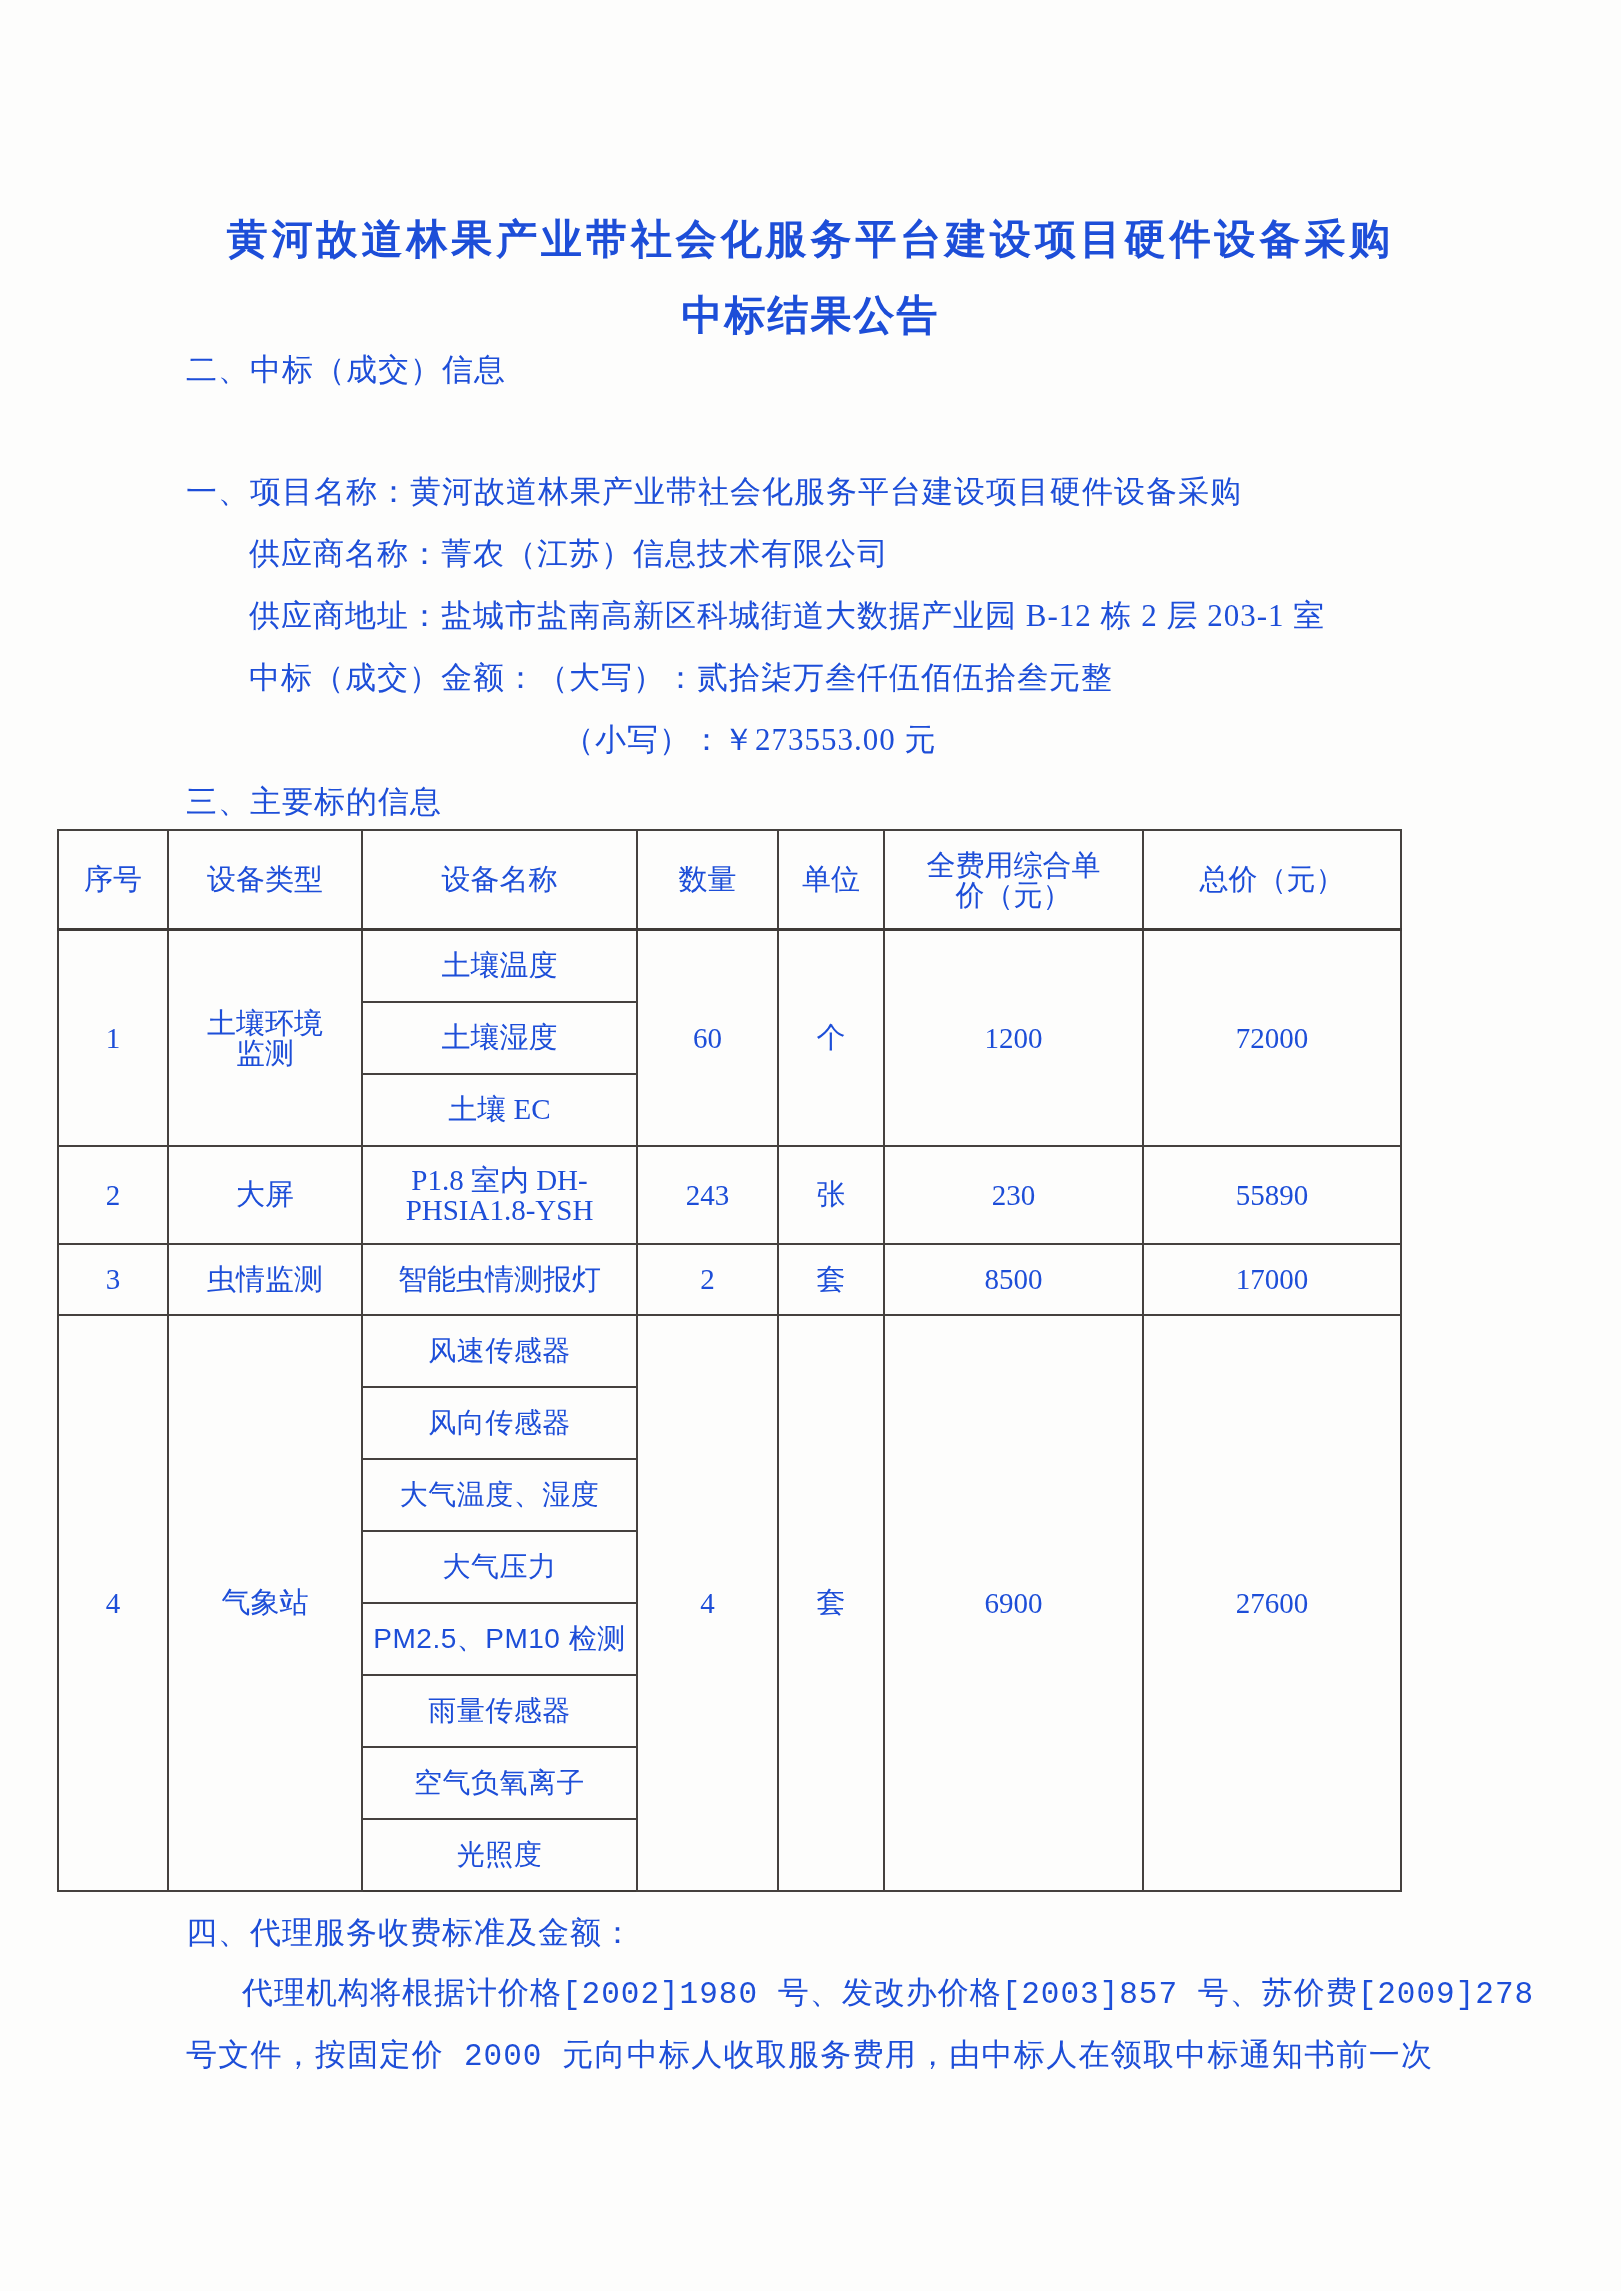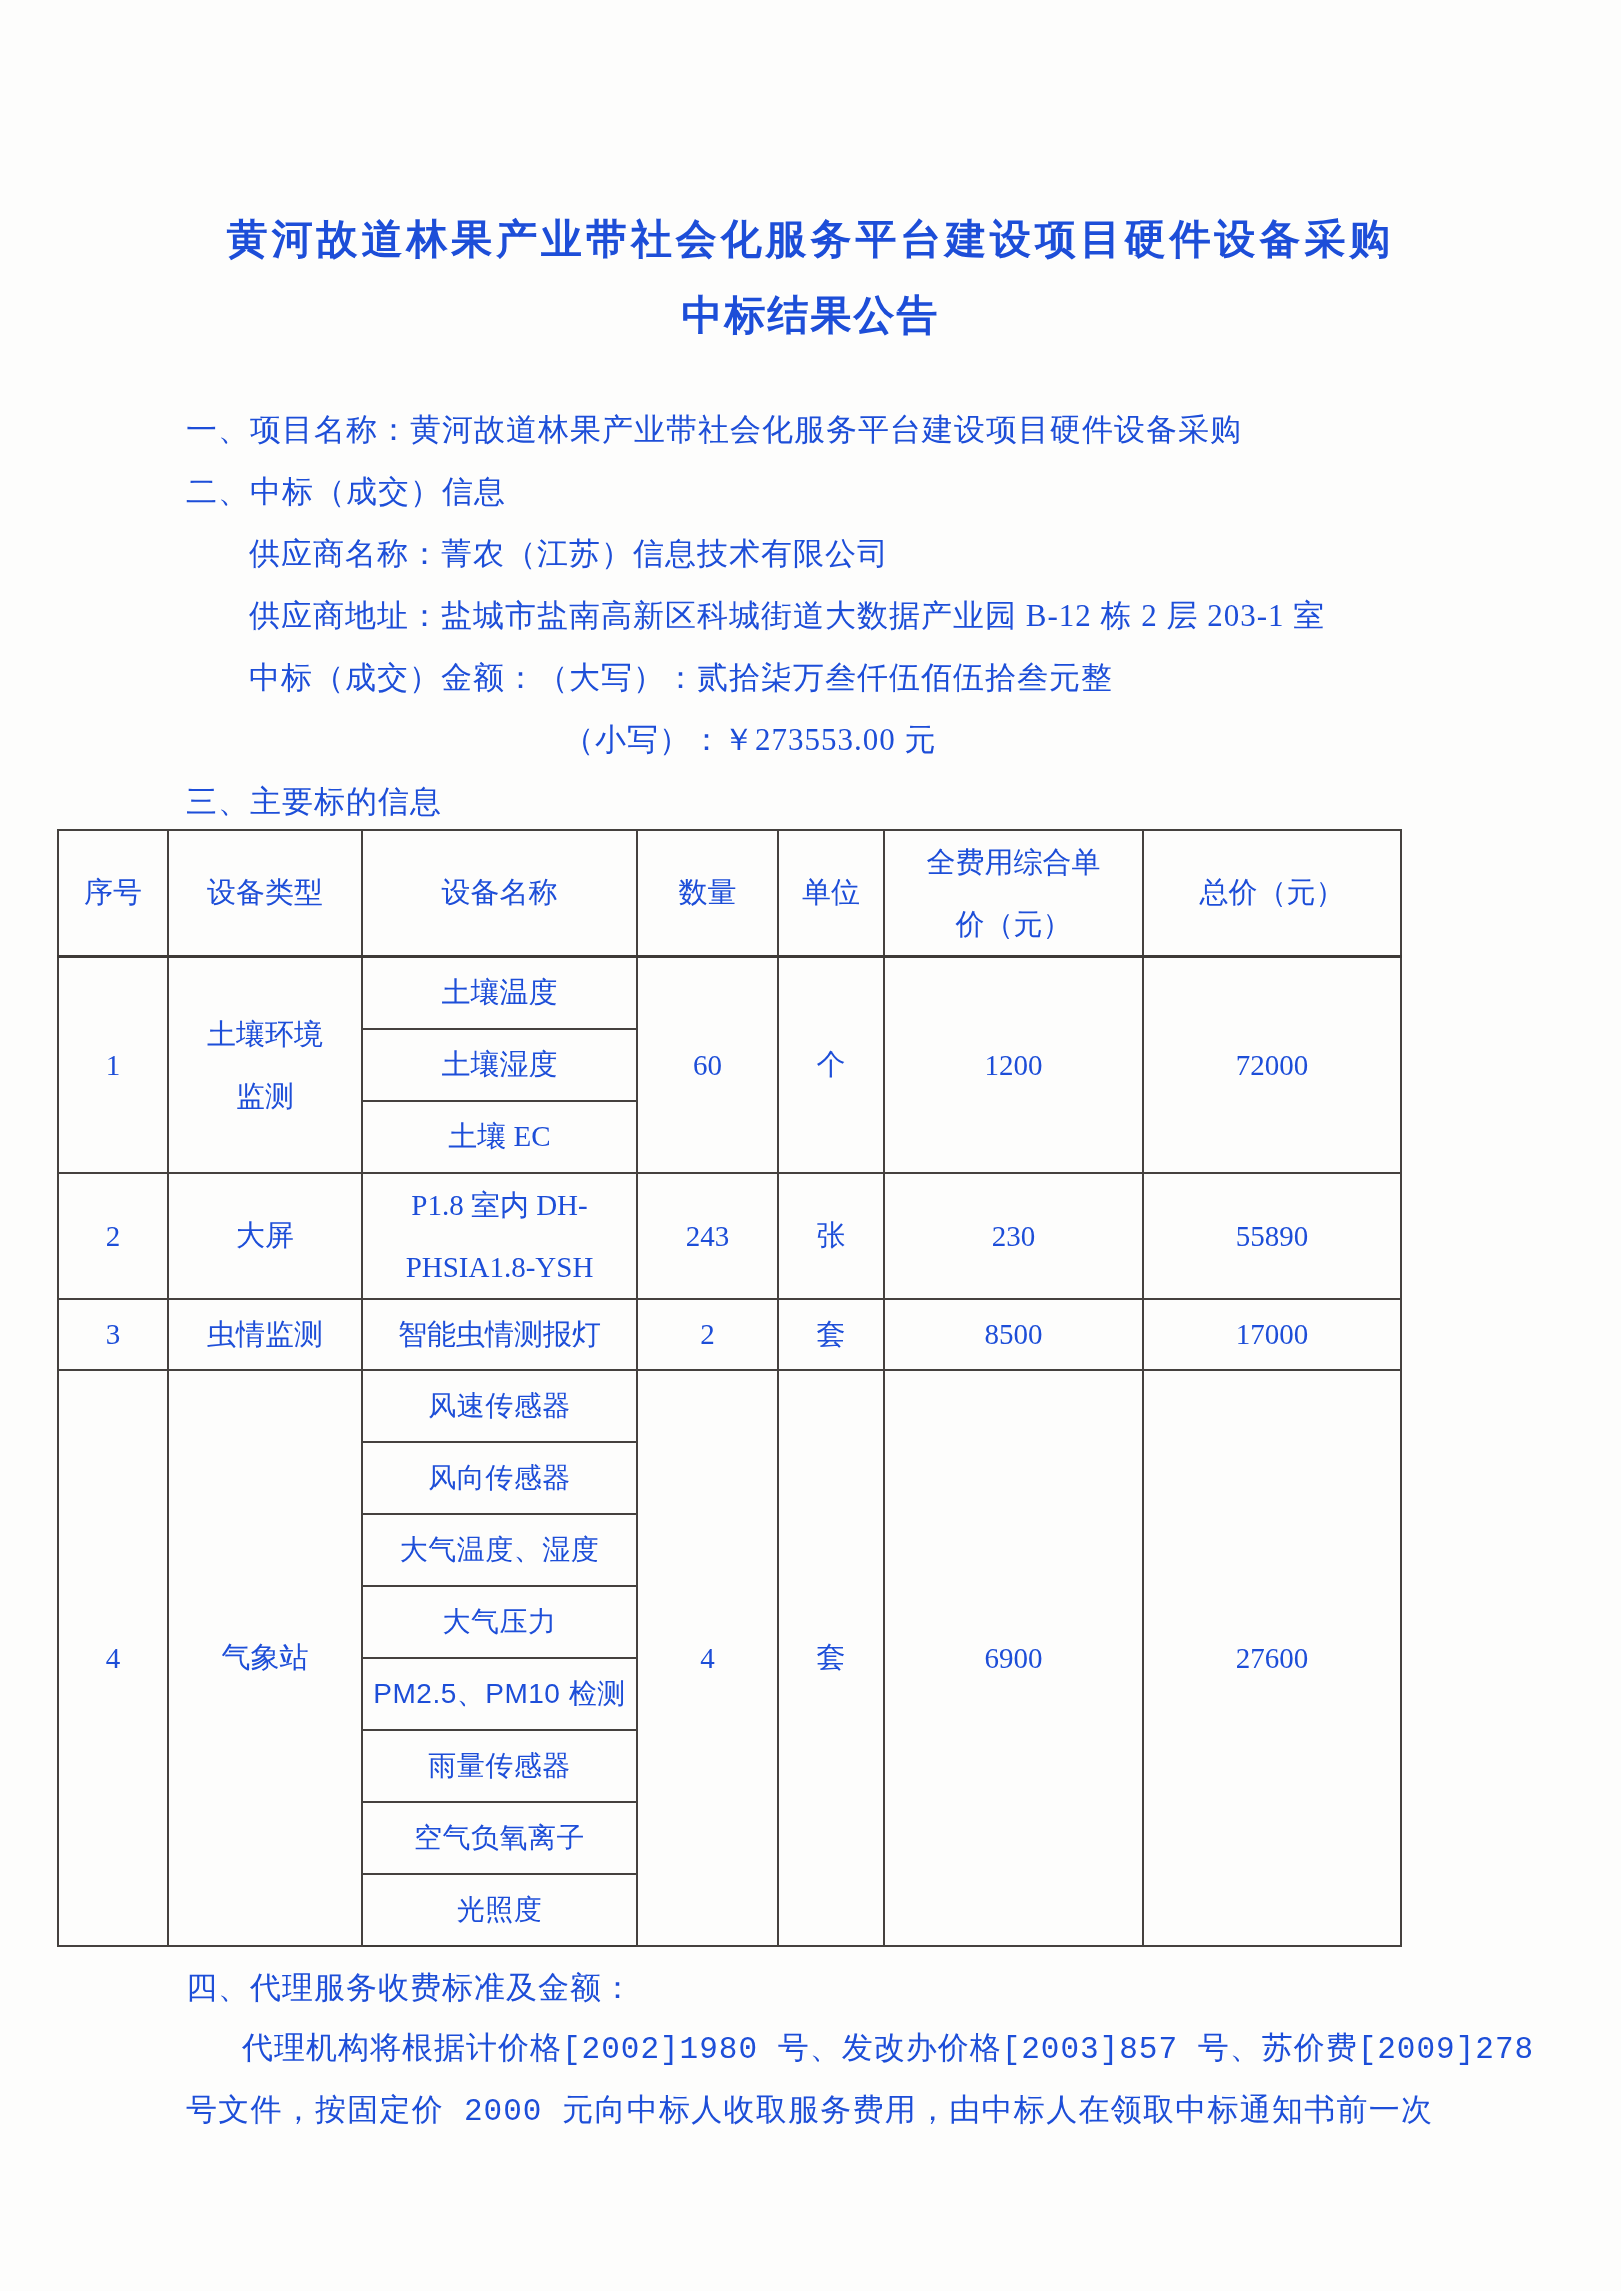--- a/index.html
+++ b/index.html
@@ -62,37 +62,37 @@
   table.items thead th{
     height:97px;
     border-bottom:3.9px solid #3e3a37;
   }
   tr.r1 td{height:70px;}
   tr.r2 td{height:96px;}
   tr.r3 td{height:69px;}
   tr.r4 td{height:70px;}
   tr.major td{border-top:2.9px solid #3e3a37;}
   tbody tr.last td{border-bottom:2.9px solid #3e3a37;}
-  .pre{white-space:pre-line;line-height:62px;}
+  .pre{white-space:pre-line;line-height:30px;}
   .sans{
     font-family:"Liberation Sans","DejaVu Sans",sans-serif;
     font-size:28px;
     letter-spacing:0.5px;
   }
 </style>
 </head>
 <body>
 
 <div class="page">
 
   <div class="title first">黄河故道林果产业带社会化服务平台建设项目硬件设备采购</div>
   <div class="title second">中标结果公告</div>
 
+  <div class="line lvl1">二、中标（成交）信息</div>
   <div class="line lvl1 mt-first">一、项目名称：黄河故道林果产业带社会化服务平台建设项目硬件设备采购</div>
-  <div class="line lvl1">二、中标（成交）信息</div>
   <div class="line lvl2">供应商名称：菁农（江苏）信息技术有限公司</div>
   <div class="line lvl2">供应商地址：盐城市盐南高新区科城街道大数据产业园 B-12 栋 2 层 203-1 室</div>
   <div class="line lvl2">中标（成交）金额：（大写）：贰拾柒万叁仟伍佰伍拾叁元整</div>
   <div class="line lvl3">（小写）：￥273553.00 元</div>
   <div class="line lvl1">三、主要标的信息</div>
 
   <table class="items">
     <colgroup>
       <col style="width:110px">
       <col style="width:194px">

